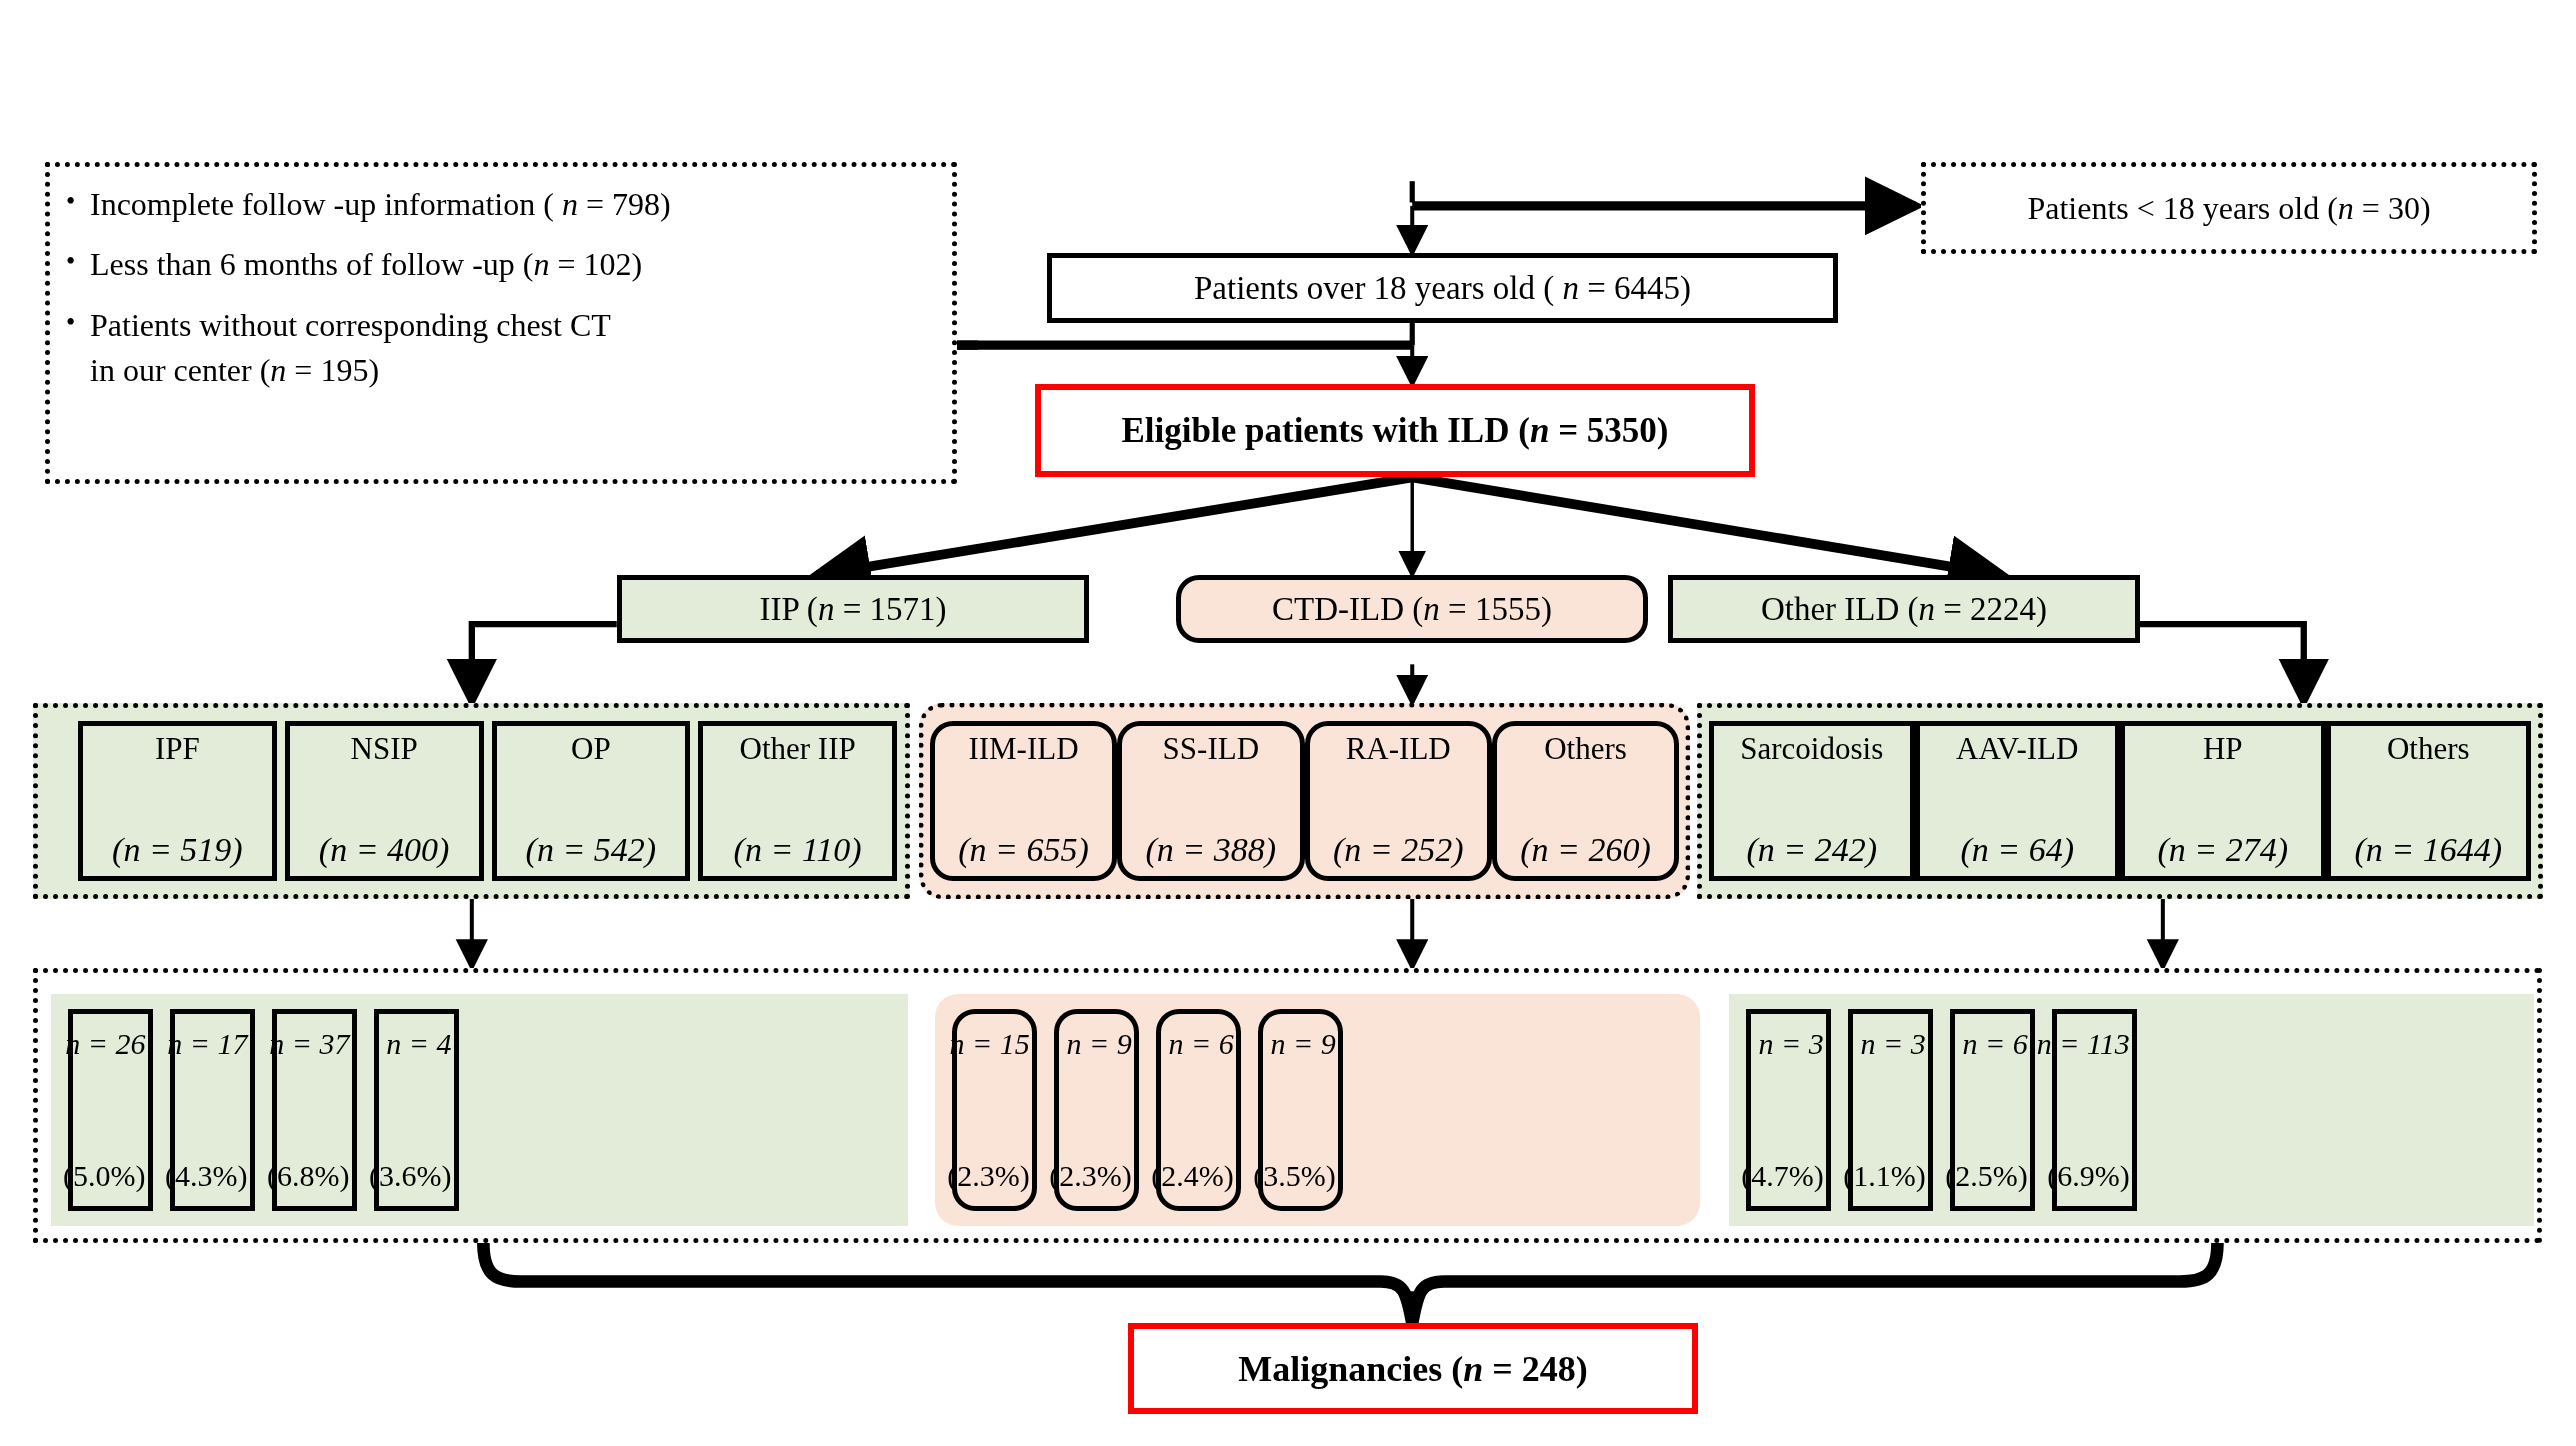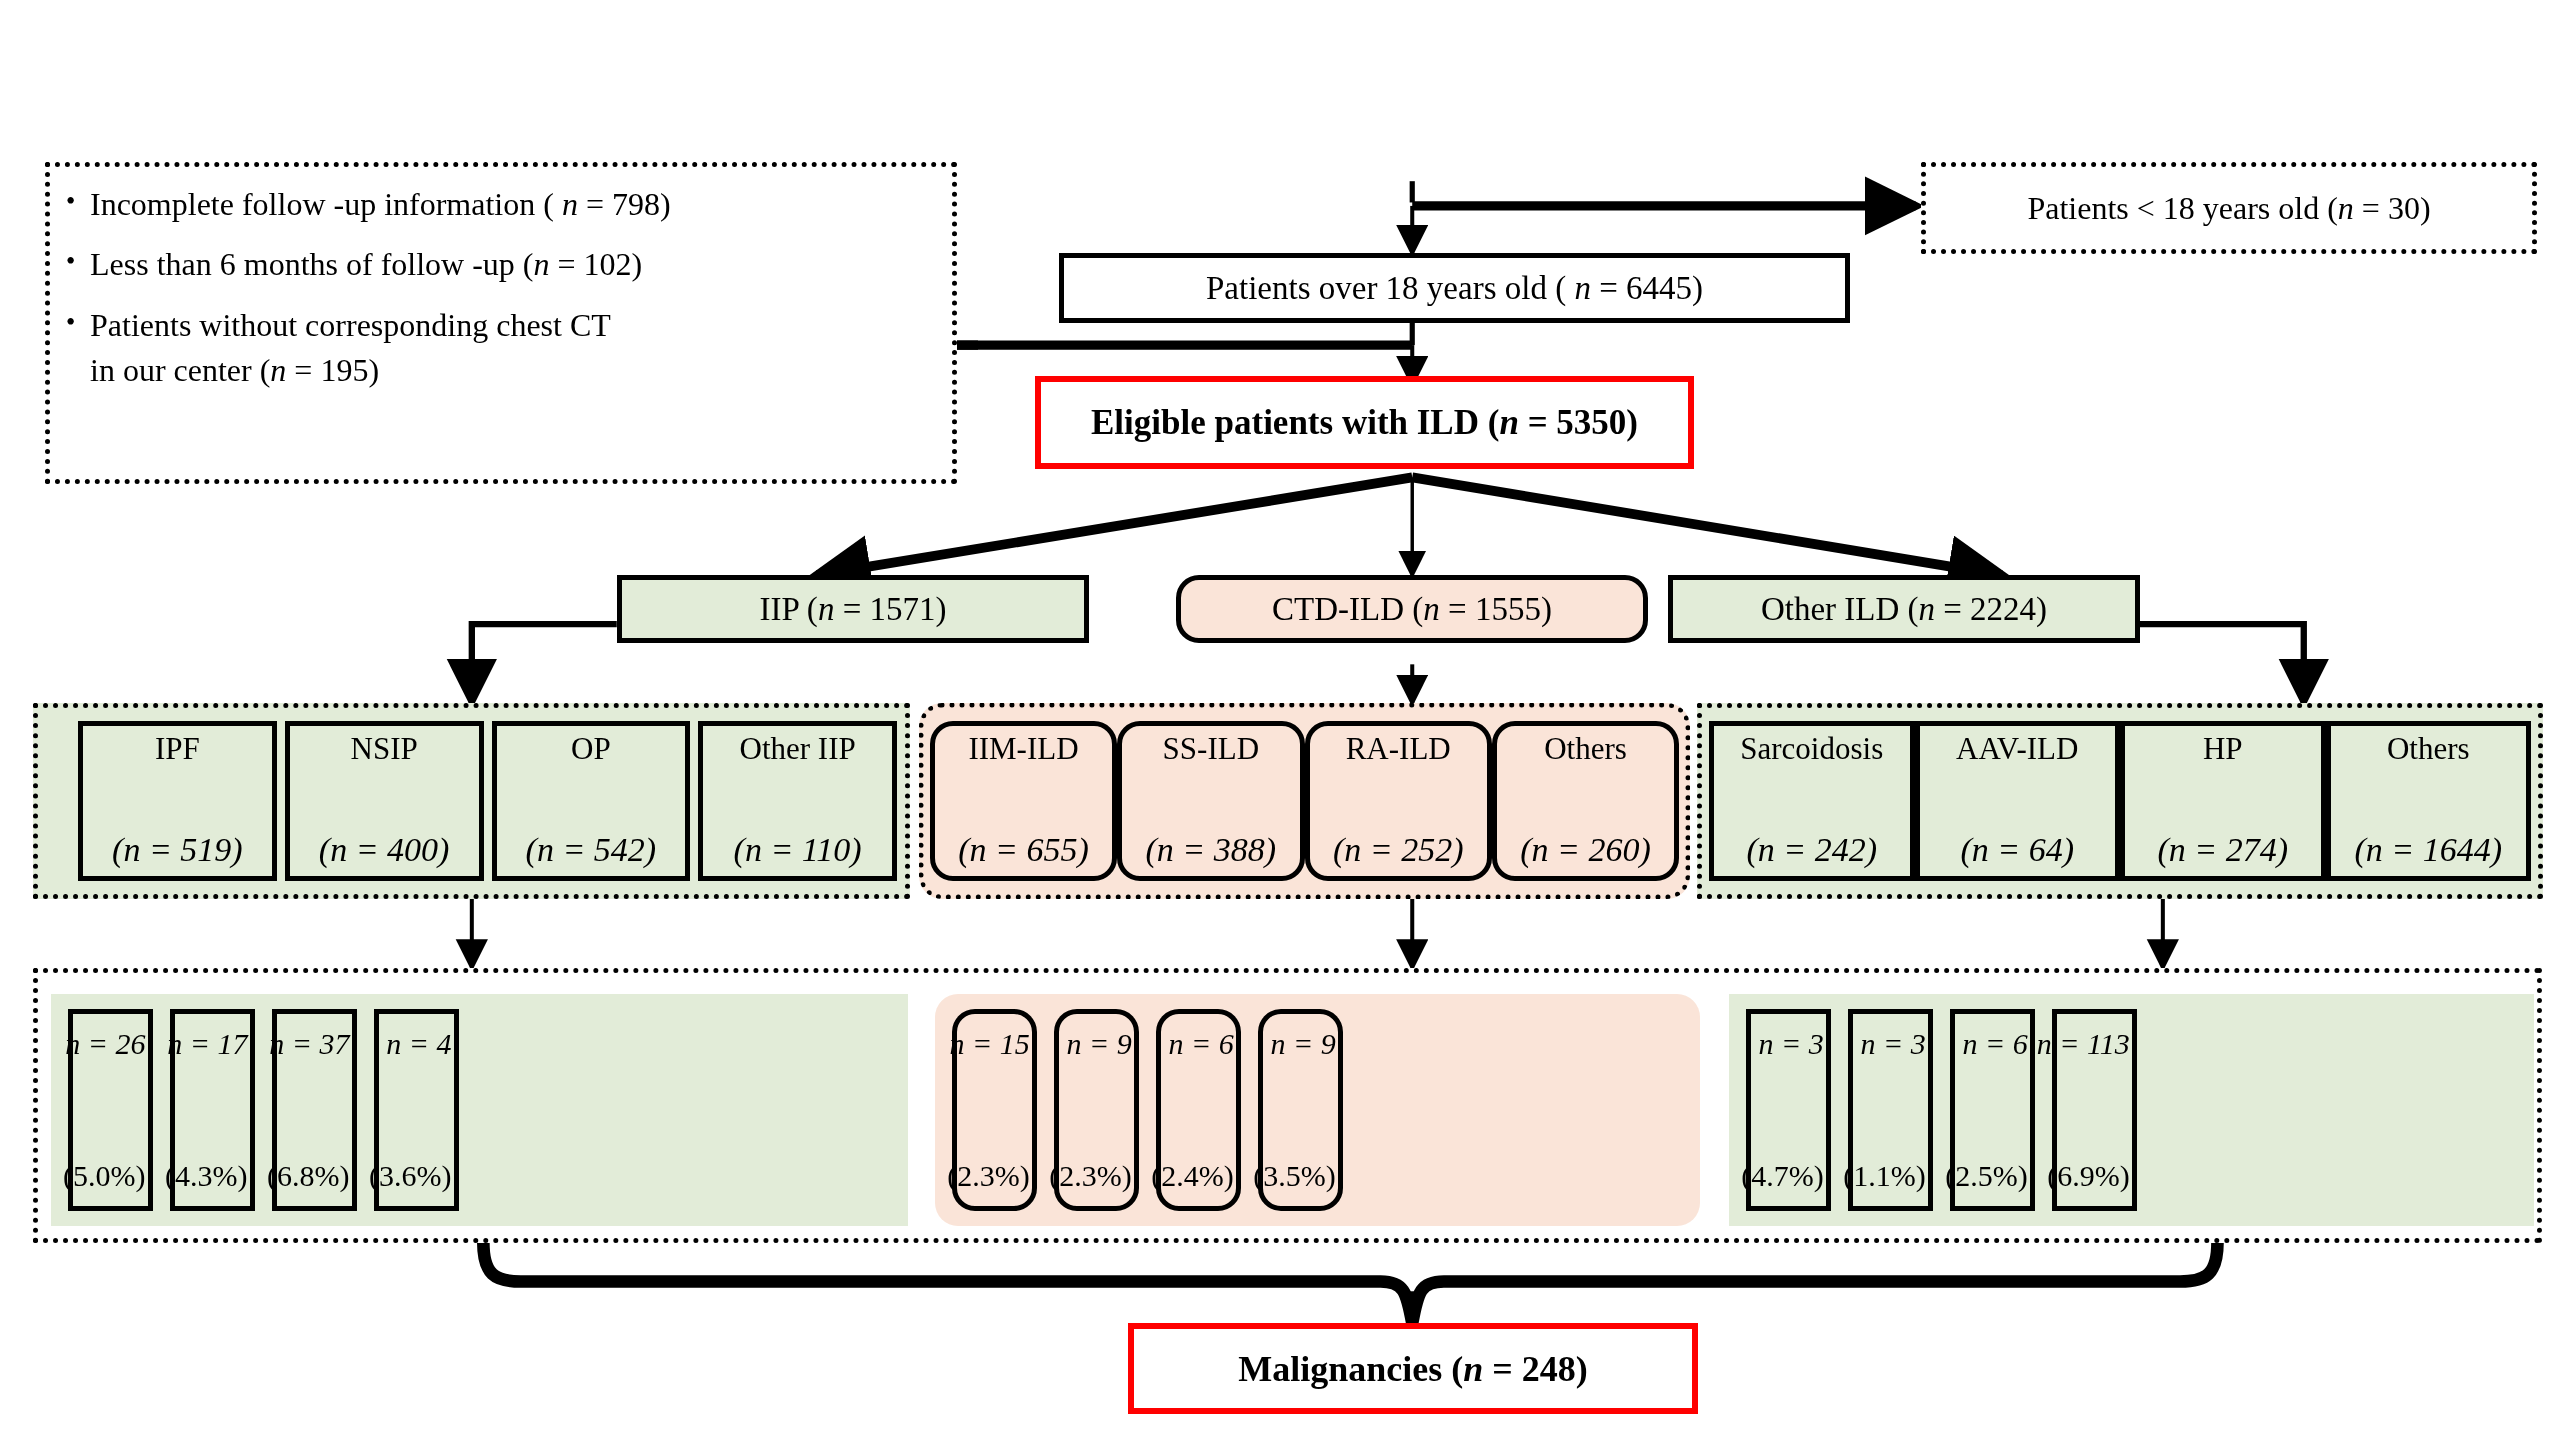--- a/index.html
+++ b/index.html
@@ -171,25 +171,25 @@
         </span>
       </div>
     </div>
   </div>
 
   <div class="abs dottedbox t-excl" style="left:1921px; top:162px; width:616px; height:92px;
               display:flex; align-items:center; justify-content:center; text-align:center;">
     <span>Patients &lt; 18 years old (<i>n</i> = 30)</span>
   </div>
 
-  <div class="abs solidbox t-mid" style="left:1047px; top:253px; width:791px; height:70px;margin-left:12px;">
+  <div class="abs solidbox t-mid" style="left:1047px; top:253px; width:791px; height:70px;">
     <span>Patients over 18 years old ( <i>n</i> = 6445)</span>
   </div>
 
-  <div class="abs redbox t-elig" style="left:1035px; top:376px; width:659px; height:93px;">
+  <div class="abs redbox t-elig" style="left:1035px; top:384px; width:720px; height:93px;">
     <span>Eligible patients with ILD (<i>n</i> = 5350)</span>
   </div>
 
   <div class="abs solidbox green t-cat" style="left:617px; top:575px; width:472px; height:68px;">
     <span>IIP (<i>n</i> = 1571)</span>
   </div>
   <div class="abs solidbox pink t-cat" style="left:1176px; top:575px; width:472px; height:68px;">
     <span>CTD-ILD (<i>n</i> = 1555)</span>
   </div>
   <div class="abs solidbox green t-cat" style="left:1668px; top:575px; width:472px; height:68px;">

